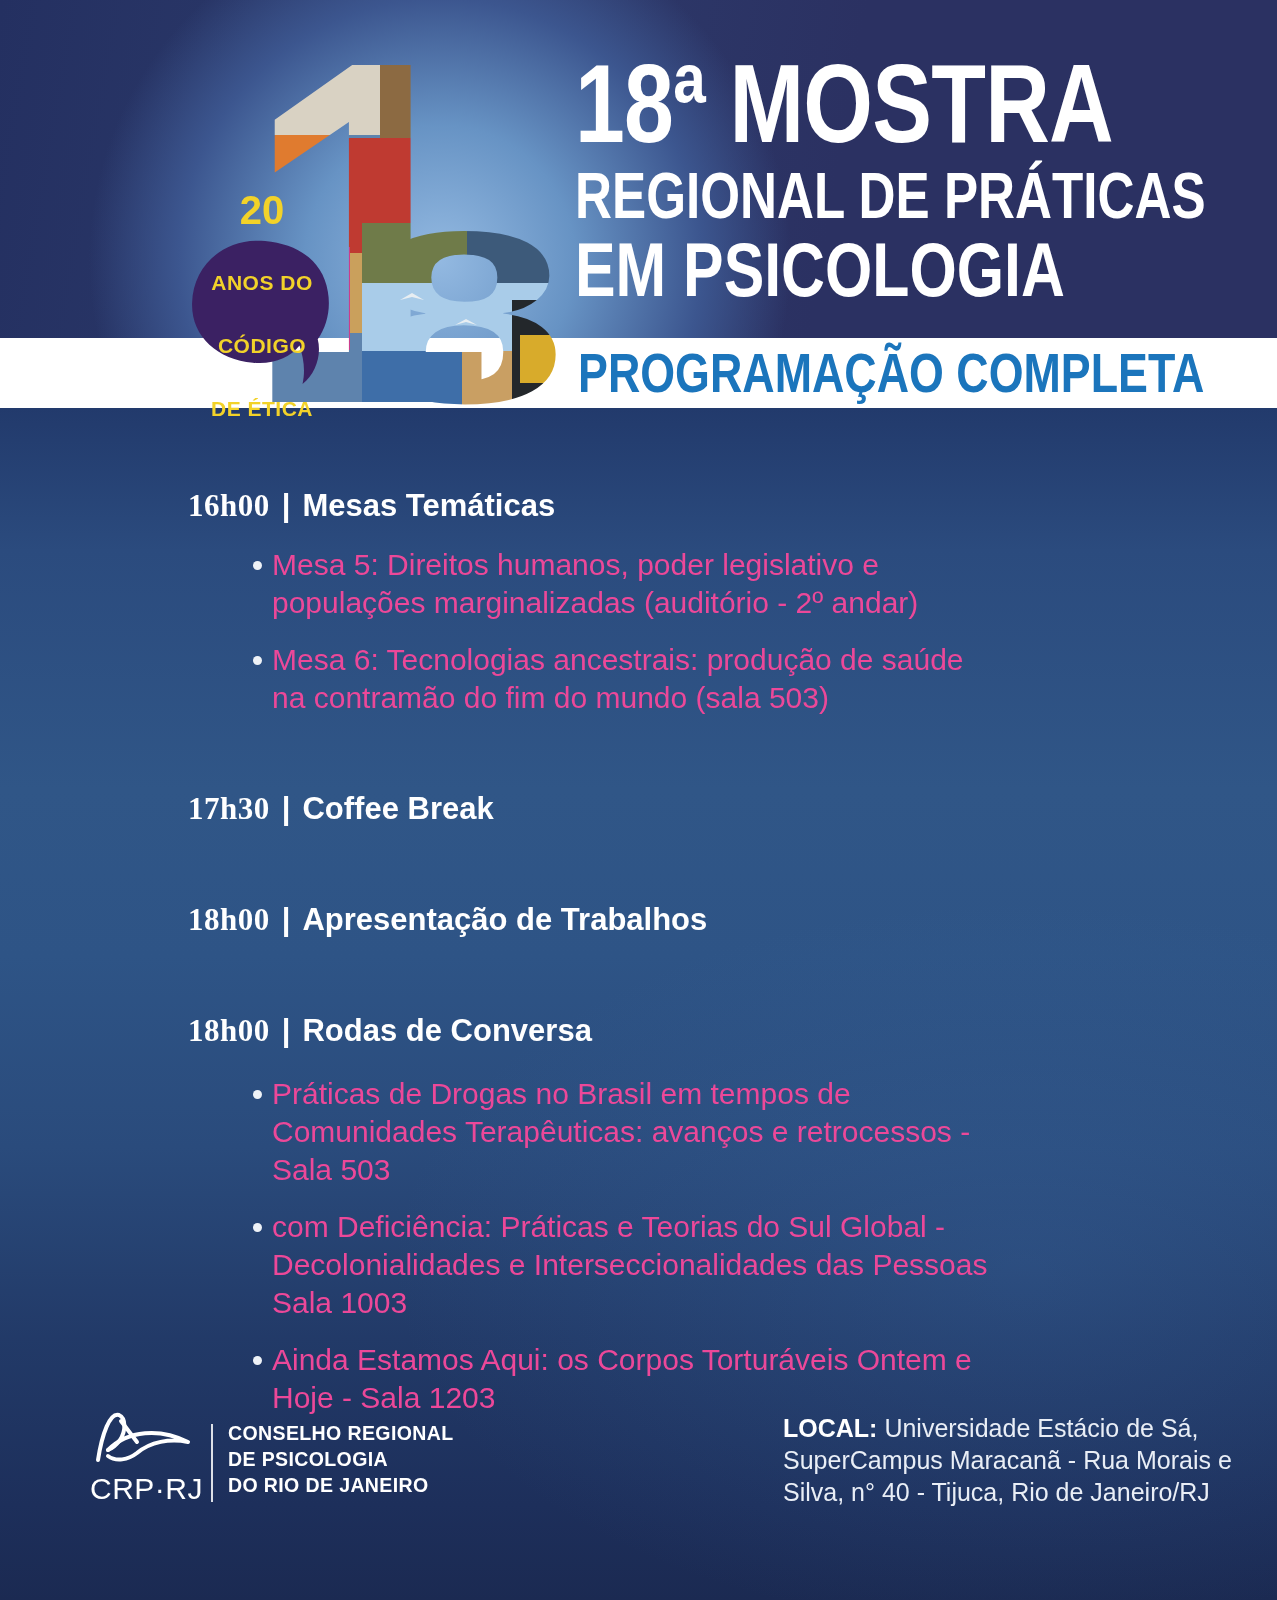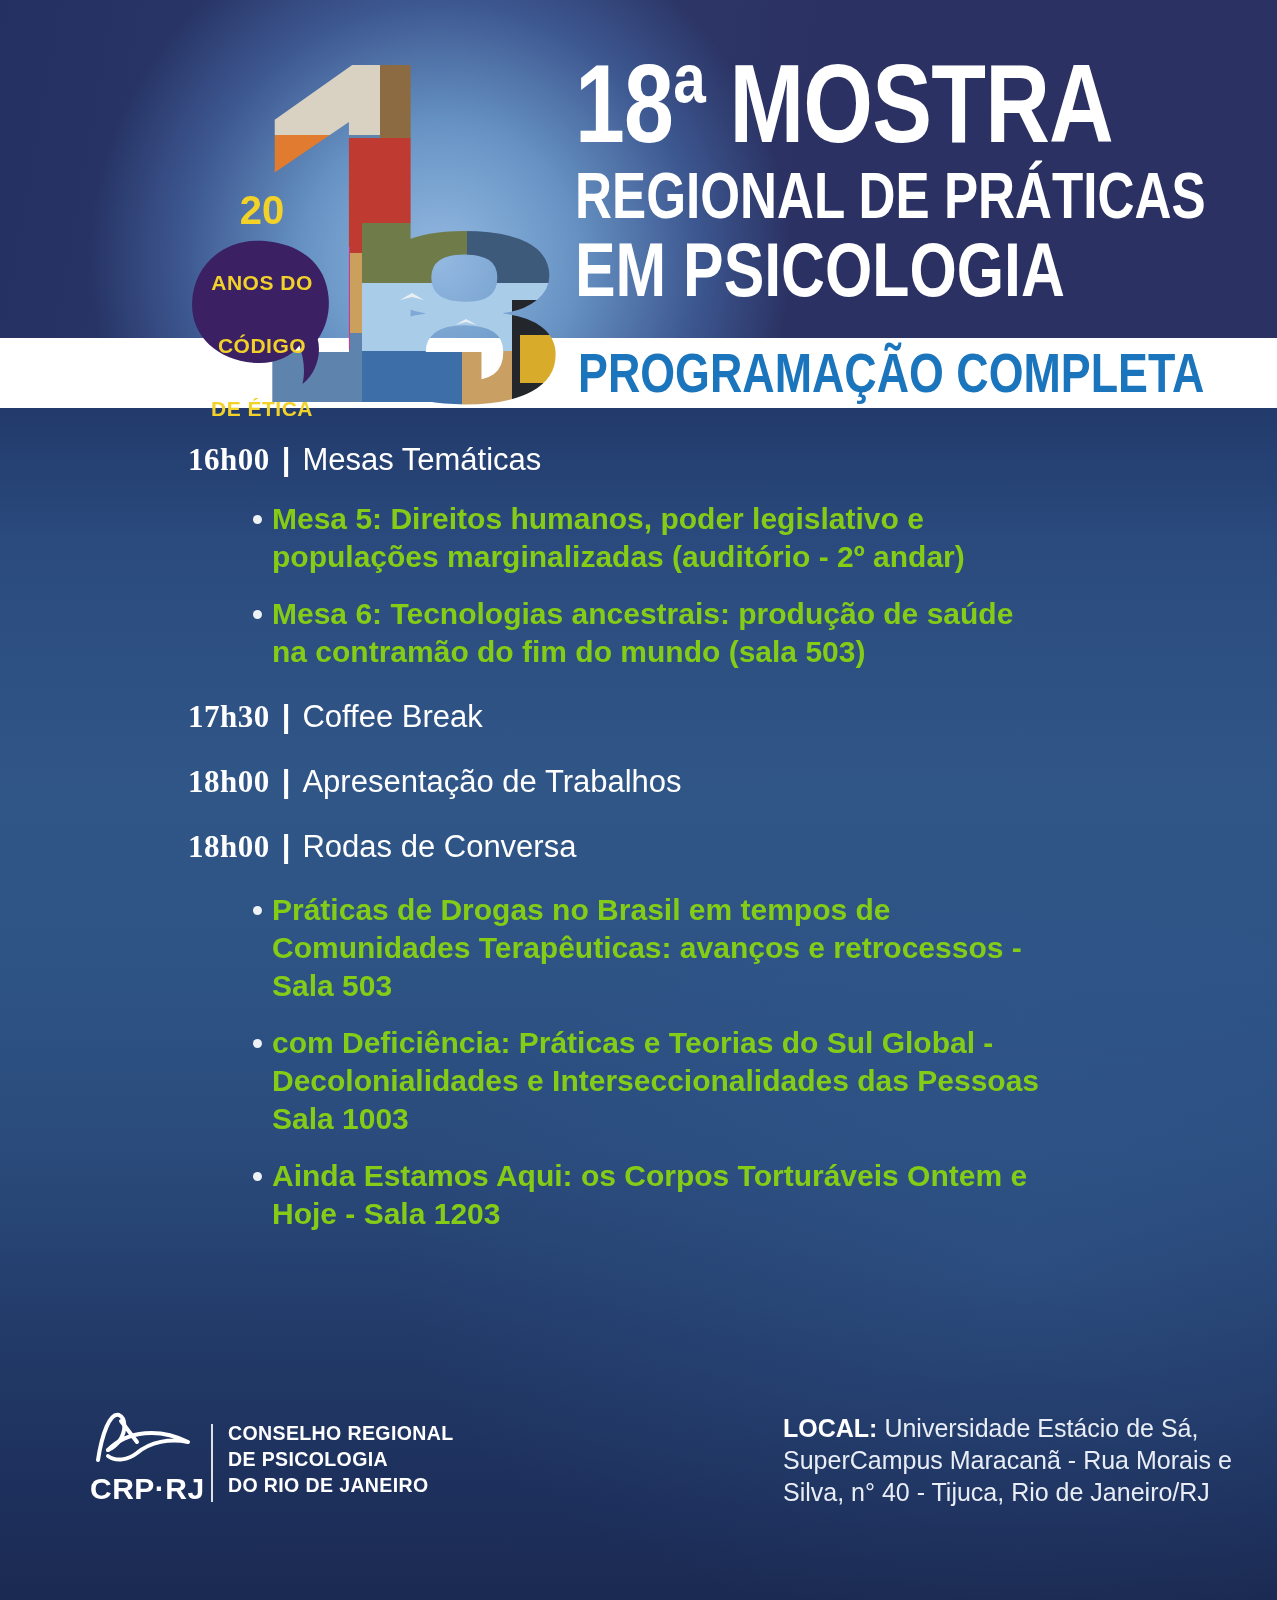--- a/index.html
+++ b/index.html
@@ -52,37 +52,37 @@
     color:#f2d229; text-align:center;
   }
   .badge-num   { font-size:40px; font-weight:bold; line-height:42px; }
   .badge-line  { font-size:21px; font-weight:bold; line-height:23px; letter-spacing:0.5px;margin-top:40px; }
 
   
   .schedule { position:absolute; left:188px; top:440px; width:920px; z-index:2; color:#f2f5f9; }
   .session-head { display:flex; align-items:baseline; font-size:31px; line-height:40px; color:#ffffff; }
   .session-time { font-weight:bold; letter-spacing:0.5px;font-family:Liberation Serif, serif; }
   .session-sep  { font-weight:bold; margin:0 12px 0 12px; }
-  .session-title{ font-weight:normal; }
+  .session-title{ font-weight:bold;margin-top:46px; }
   .bullets { margin:20px 0 0 65px; }
   .bullet-item { display:flex; margin-bottom:19px; }
   .bullet-dot {
     width:9px; height:9px; border-radius:50%; background:#eef2f7;
     margin:15px 10px 0 0; flex:0 0 9px;
   }
-  .bullet-lines { font-size:30px; line-height:38px; color:#84cc16;font-weight:bold; }
+  .bullet-lines { font-size:30px; line-height:38px; color:#ec4899; }
   .bullet-line { white-space:nowrap; }
   .mt-sched { margin-top:26px; }
 
   
   .footer-left { position:absolute; left:90px; top:1404px; z-index:2; color:#ffffff; }
   .logo-mark { display:block; }
   .logo-abbr {
     width:110px; text-align:center; margin-top:4px;
-    font-size:30px; font-weight:bold; letter-spacing:0.5px;
+    font-size:30px; font-weight:normal; letter-spacing:0.5px;
   }
   .footer-divider {
     position:absolute; left:211px; top:1424px; width:2px; height:78px;
     background:rgba(255,255,255,0.85); z-index:2;
   }
   .council {
     position:absolute; left:228px; top:1420px; z-index:2; color:#ffffff;
     font-size:21px; font-weight:bold; line-height:26px; letter-spacing:0.4px;
   }
   .council .cond { transform:scaleX(0.93); }

